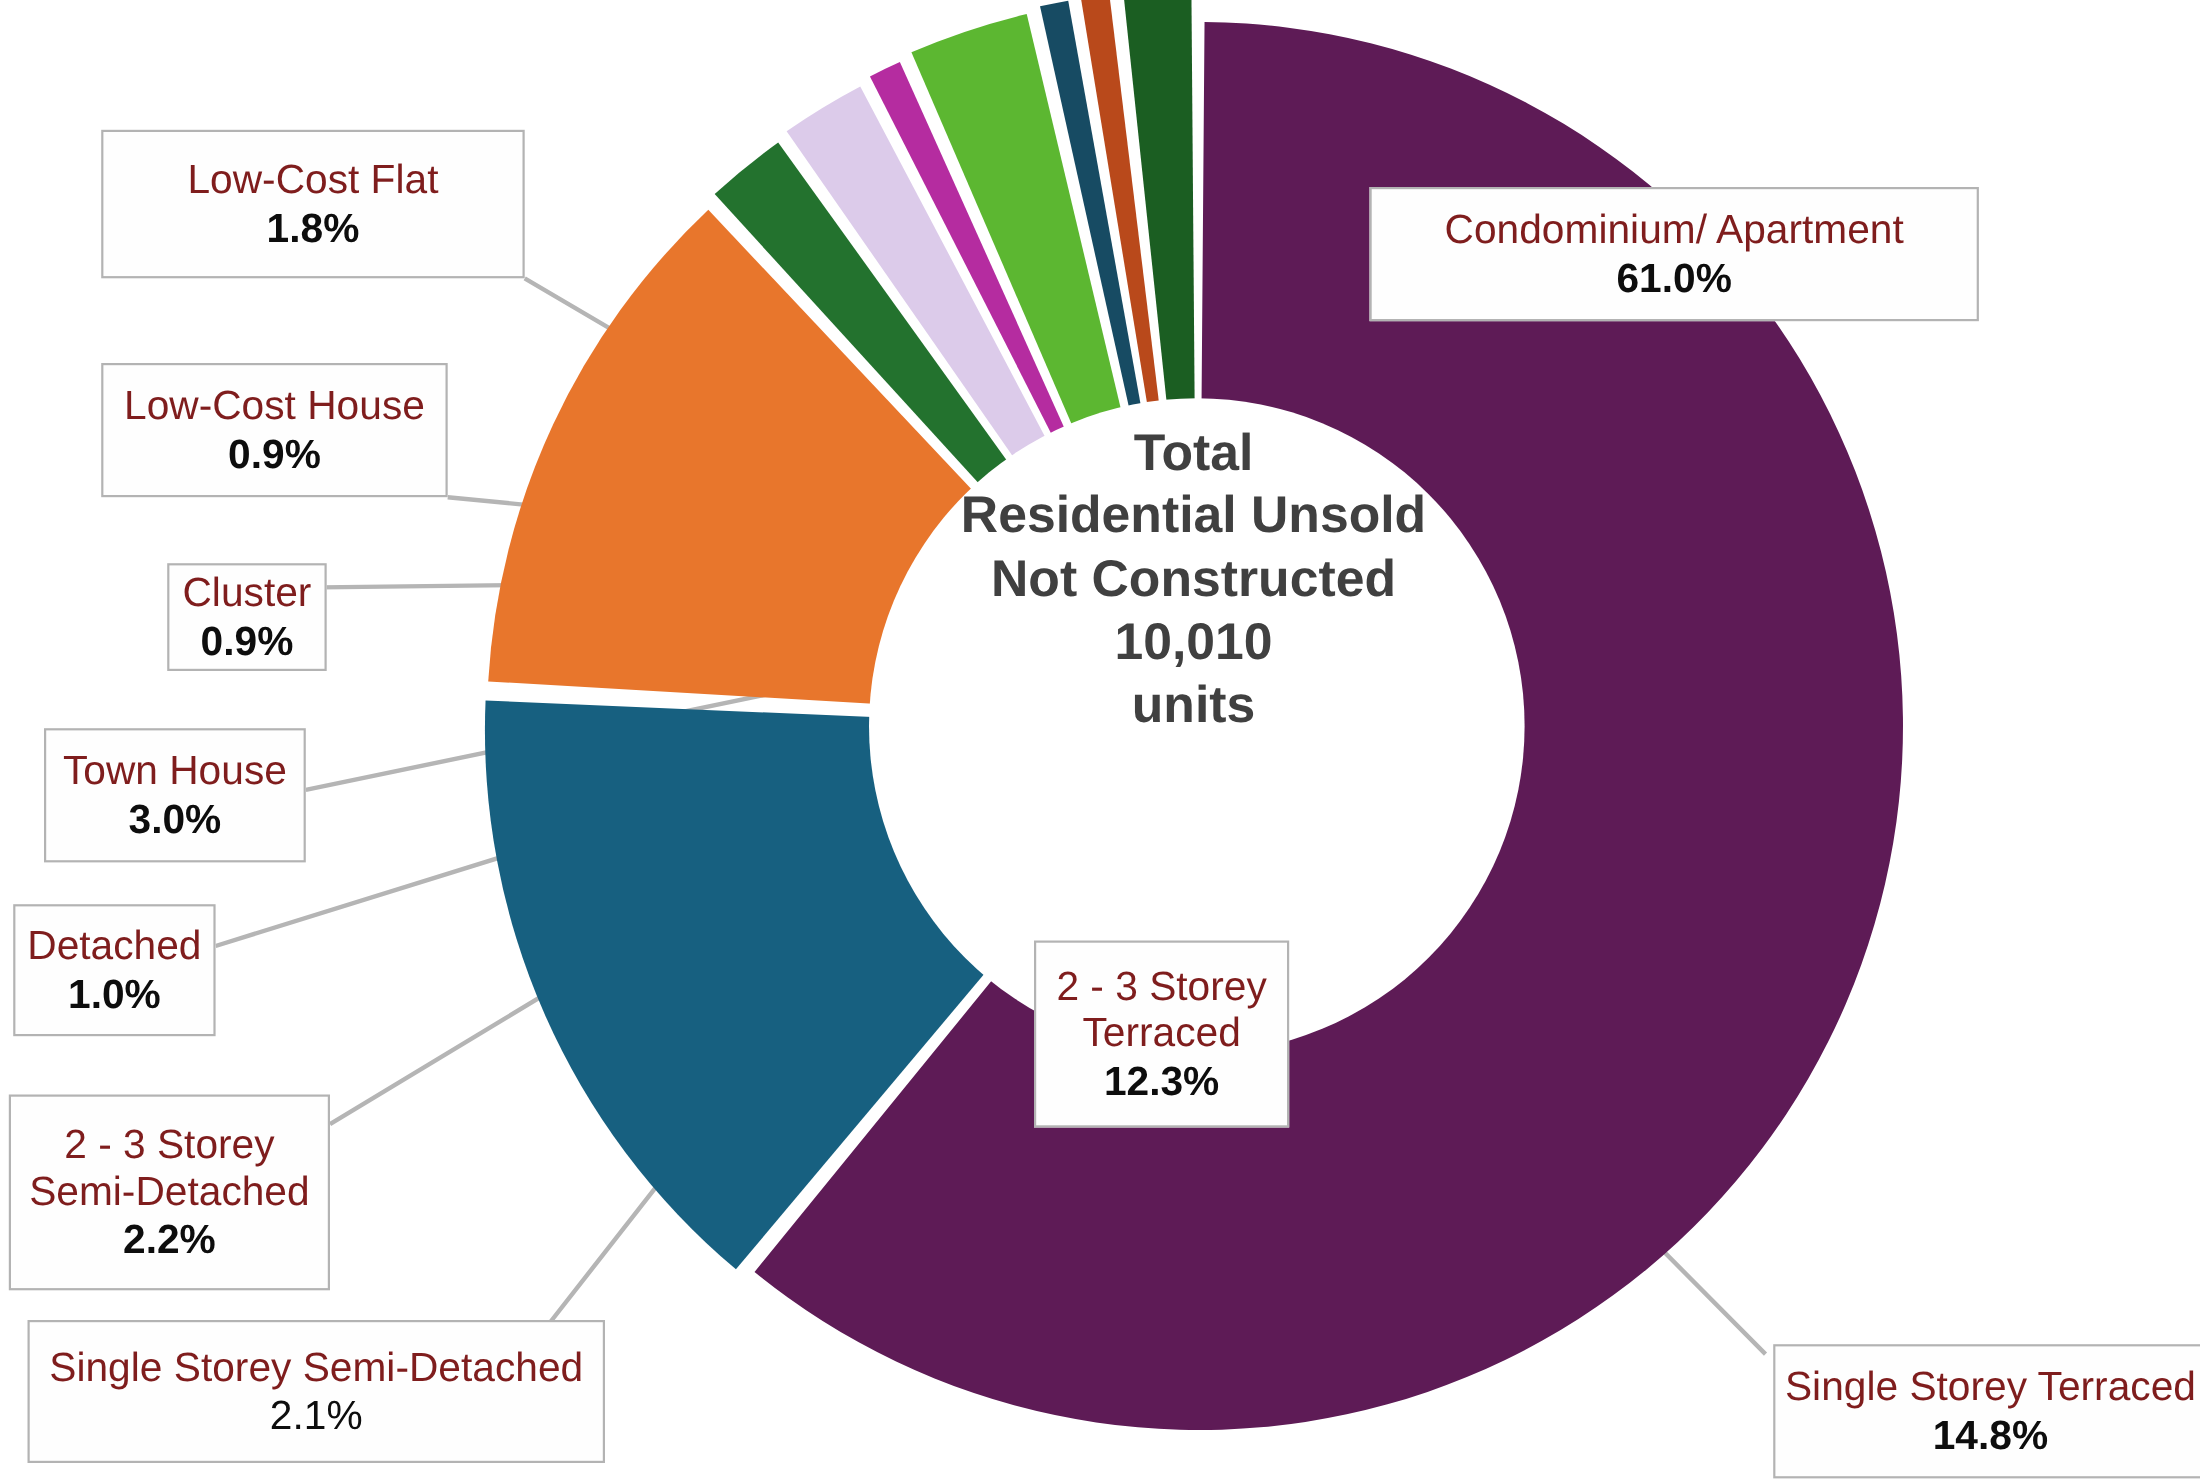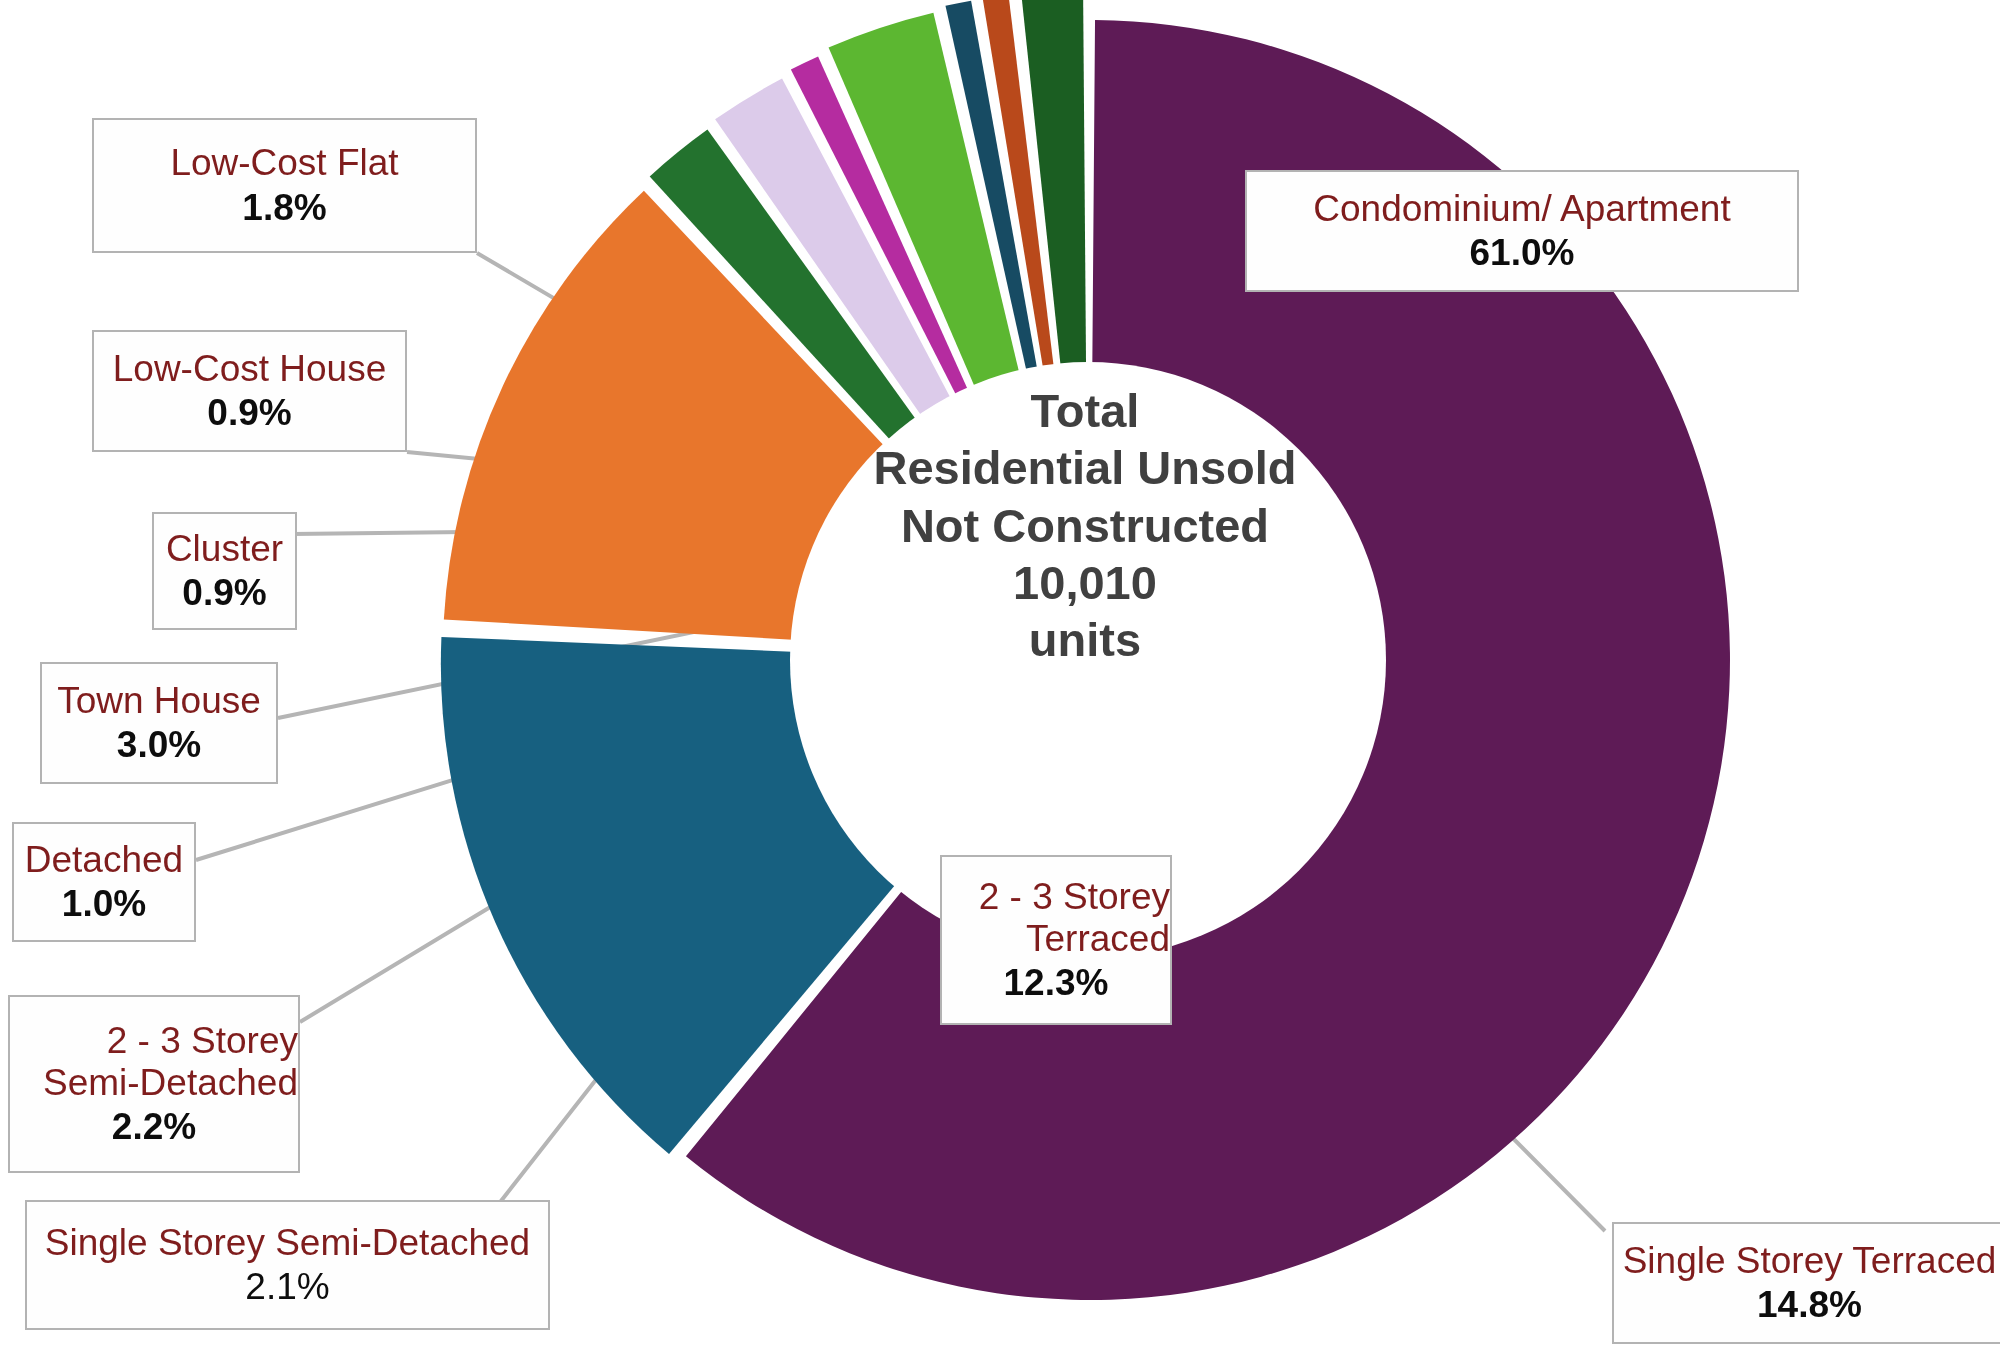--- a/index.html
+++ b/index.html
@@ -46,21 +46,20 @@
   }
   .callout .cl-name {
     font-size: 37px;
     font-weight: 400;
     color: #7f1d1d;
     white-space: nowrap;
     text-align: center;
   }
   .callout .cl-name.two-line {
     white-space: normal;
-    text-align: right;
   }
   .callout .cl-pct {
     font-size: 37px;
     font-weight: 700;
     color: #0d0d0d;
     margin-top: 2px;
   }
   .callout .cl-pct.regular {
     font-weight: 400;
   }
@@ -133,21 +132,21 @@
   <div class="callout" style="left:92px; top:118px; width:385px; height:135px;">
     <span class="cl-name">Low-Cost Flat</span>
     <span class="cl-pct">1.8%</span>
   </div>
 
   <div class="callout" style="left:92px; top:330px; width:315px; height:122px;">
     <span class="cl-name">Low-Cost House</span>
     <span class="cl-pct">0.9%</span>
   </div>
 
-  <div class="callout" style="left:152px; top:512px; width:145px; height:118px;">
+  <div class="callout" style="left:152px; top:512px; width:145px; height:98px;">
     <span class="cl-name">Cluster</span>
     <span class="cl-pct">0.9%</span>
   </div>
 
   <div class="callout" style="left:40px; top:662px; width:238px; height:122px;">
     <span class="cl-name">Town House</span>
     <span class="cl-pct">3.0%</span>
   </div>
 
   <div class="callout" style="left:12px; top:822px; width:184px; height:120px;">

